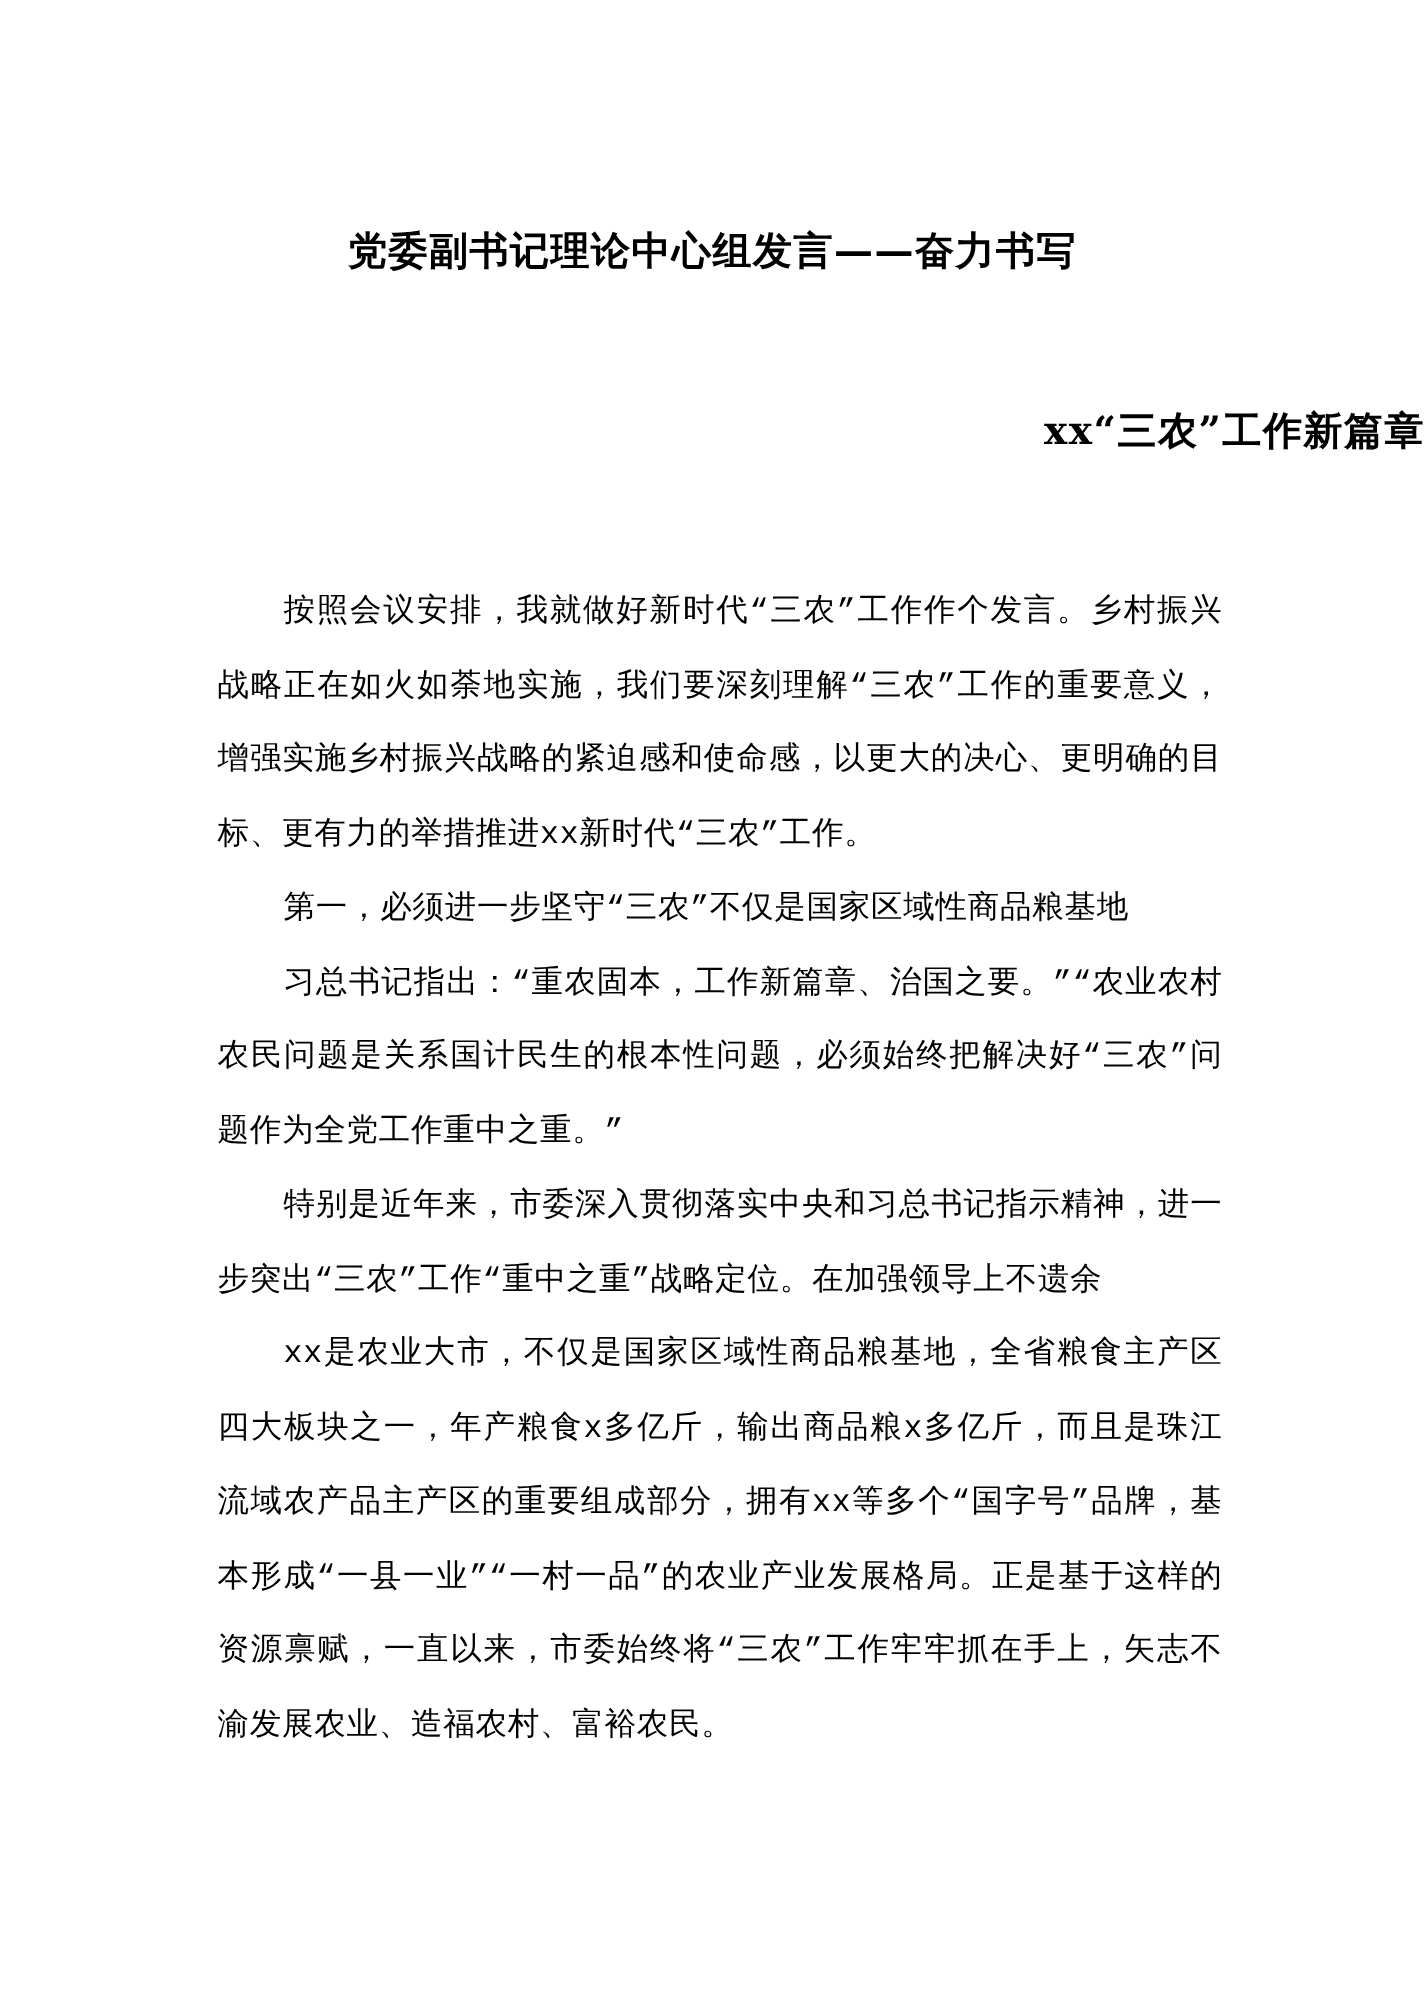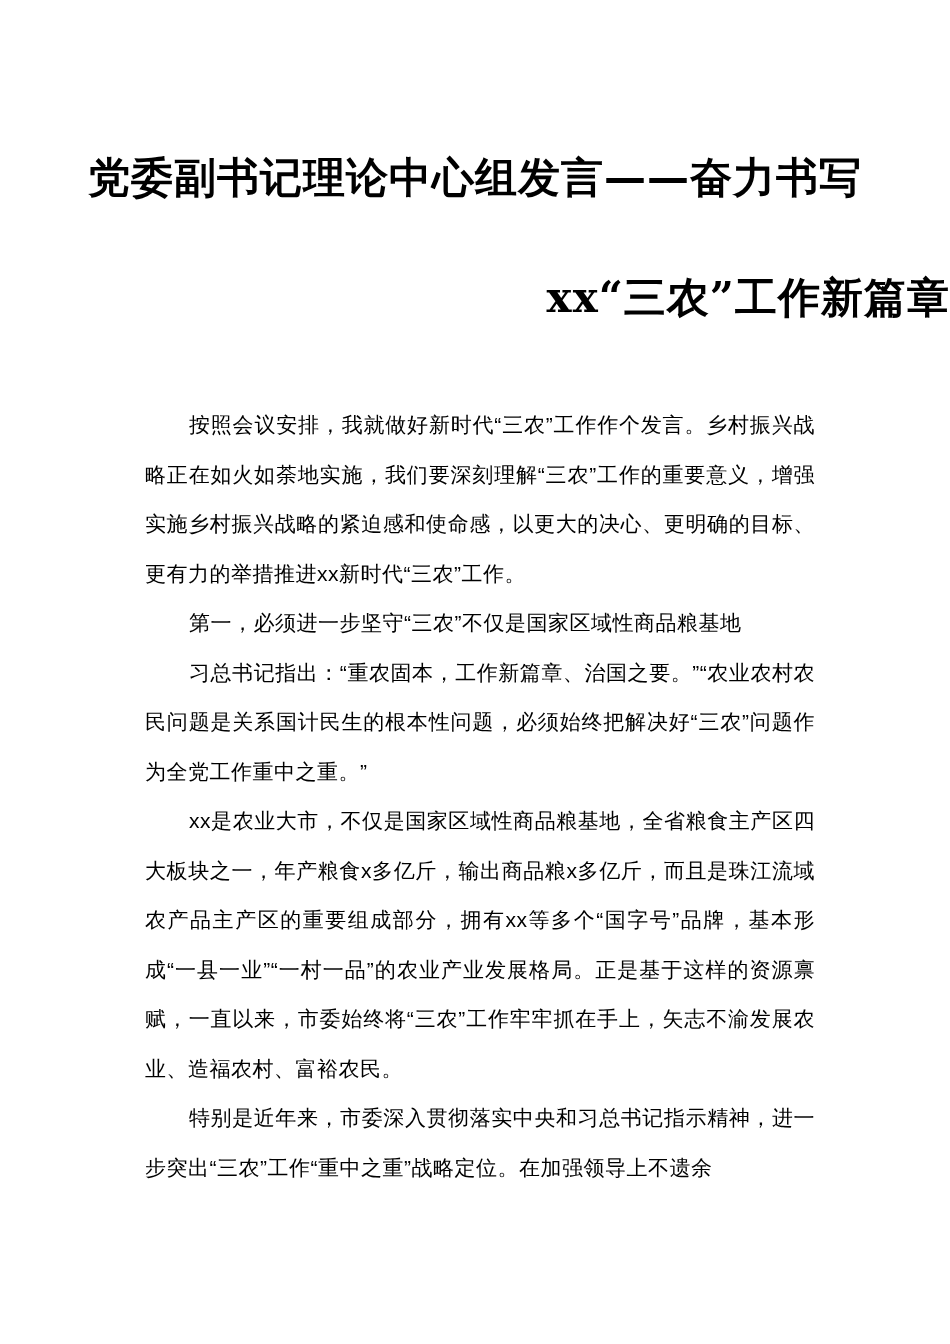--- a/index.html
+++ b/index.html
@@ -1,40 +1,40 @@
 <!DOCTYPE html>
 <html><head>
   <meta charset="utf-8">
   <style>
     html, body { margin: 0; padding: 0; background: #ffffff; }
     body { width: 950px; height: 1344px; position: relative; overflow: hidden; }
     .page { position: absolute; left: 0; top: 0; width: 950px; height: 1344px; background: #fff; }
     .title-line {
       position: absolute; left: 0; width: 950px; text-align: center;
       font-family: "DejaVu Serif", "Liberation Serif", serif;
-      font-size: 42px; font-weight: bold; color: #000; letter-spacing: 1px;
+      font-size: 26px; font-weight: bold; color: #000; letter-spacing: 1px;
       white-space: nowrap;
     }
     .t1 { top: 150px; }
     .t2 { top: 270px; text-align: right; }
     .body-text {
-      position: absolute; left: 145px; width: 670px; top: 400px;
-      font-family: Liberation Sans, sans-serif;
+      position: absolute; left: 145px; width: 670px; top: 384px;
+      font-family: Liberation Mono, monospace;
       font-size: 21px; color: #000; line-height: 49.5px;
       text-align: justify; letter-spacing: 0.5px;
     }
     .para { margin: 0; text-indent: 44px; }
   </style>
 </head>
 <body>
 
 <div class="page">
   <div class="title-line t1">党委副书记理论中心组发言——奋力书写</div>
   <div class="title-line t2">xx“三农”工作新篇章</div>
 
   <div class="body-text">
     <p class="para">按照会议安排，我就做好新时代“三农”工作作个发言。乡村振兴战略正在如火如荼地实施，我们要深刻理解“三农”工作的重要意义，增强实施乡村振兴战略的紧迫感和使命感，以更大的决心、更明确的目标、更有力的举措推进xx新时代“三农”工作。</p>
     <p class="para">第一，必须进一步坚守“三农”不仅是国家区域性商品粮基地</p>
     <p class="para">习总书记指出：“重农固本，工作新篇章、治国之要。”“农业农村农民问题是关系国计民生的根本性问题，必须始终把解决好“三农”问题作为全党工作重中之重。”</p>
+    <p class="para">特别是近年来，市委深入贯彻落实中央和习总书记指示精神，进一步突出“三农”工作“重中之重”战略定位。在加强领导上不遗余</p>
     <p class="para">xx是农业大市，不仅是国家区域性商品粮基地，全省粮食主产区四大板块之一，年产粮食x多亿斤，输出商品粮x多亿斤，而且是珠江流域农产品主产区的重要组成部分，拥有xx等多个“国字号”品牌，基本形成“一县一业”“一村一品”的农业产业发展格局。正是基于这样的资源禀赋，一直以来，市委始终将“三农”工作牢牢抓在手上，矢志不渝发展农业、造福农村、富裕农民。</p>
-    <p class="para">特别是近年来，市委深入贯彻落实中央和习总书记指示精神，进一步突出“三农”工作“重中之重”战略定位。在加强领导上不遗余</p>
   </div>
 </div>
 
 </body></html>

